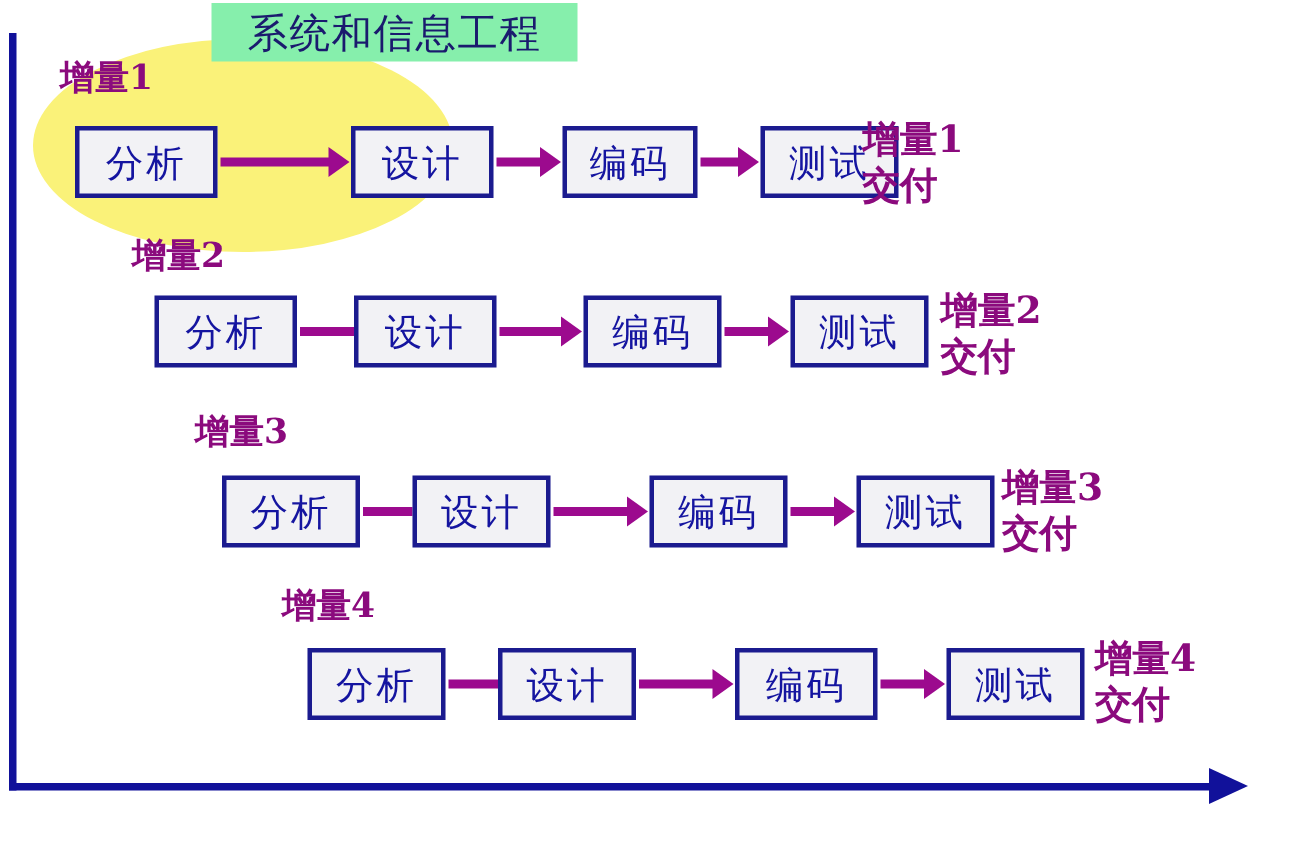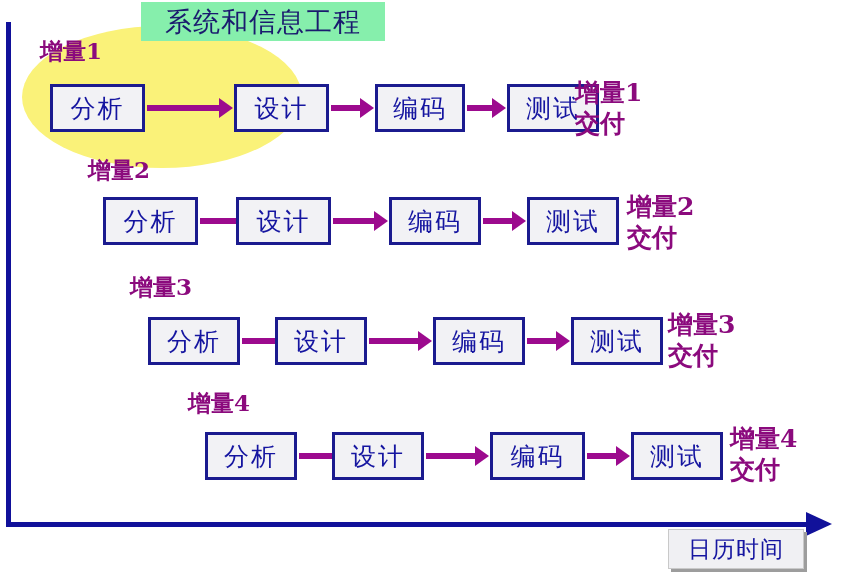--- a/index.html
+++ b/index.html
@@ -215,15 +215,14 @@
     <div class="proc-arrow" style="left:221px; width:50px;"></div>
     <div class="proc-box" style="left:285px; width:95px;">编码</div>
     <div class="proc-arrow" style="left:382px; width:30px;"></div>
     <div class="proc-box" style="left:426px; width:92px;">测试</div>
   </div>
   <div class="delivery-label" style="left:730px; top:424px;">
     <div>增量4</div>
     <div>交付</div>
   </div>
 
-  <div class="time-caption">日历时间</div>
 
 </div>
 
 </body></html>

